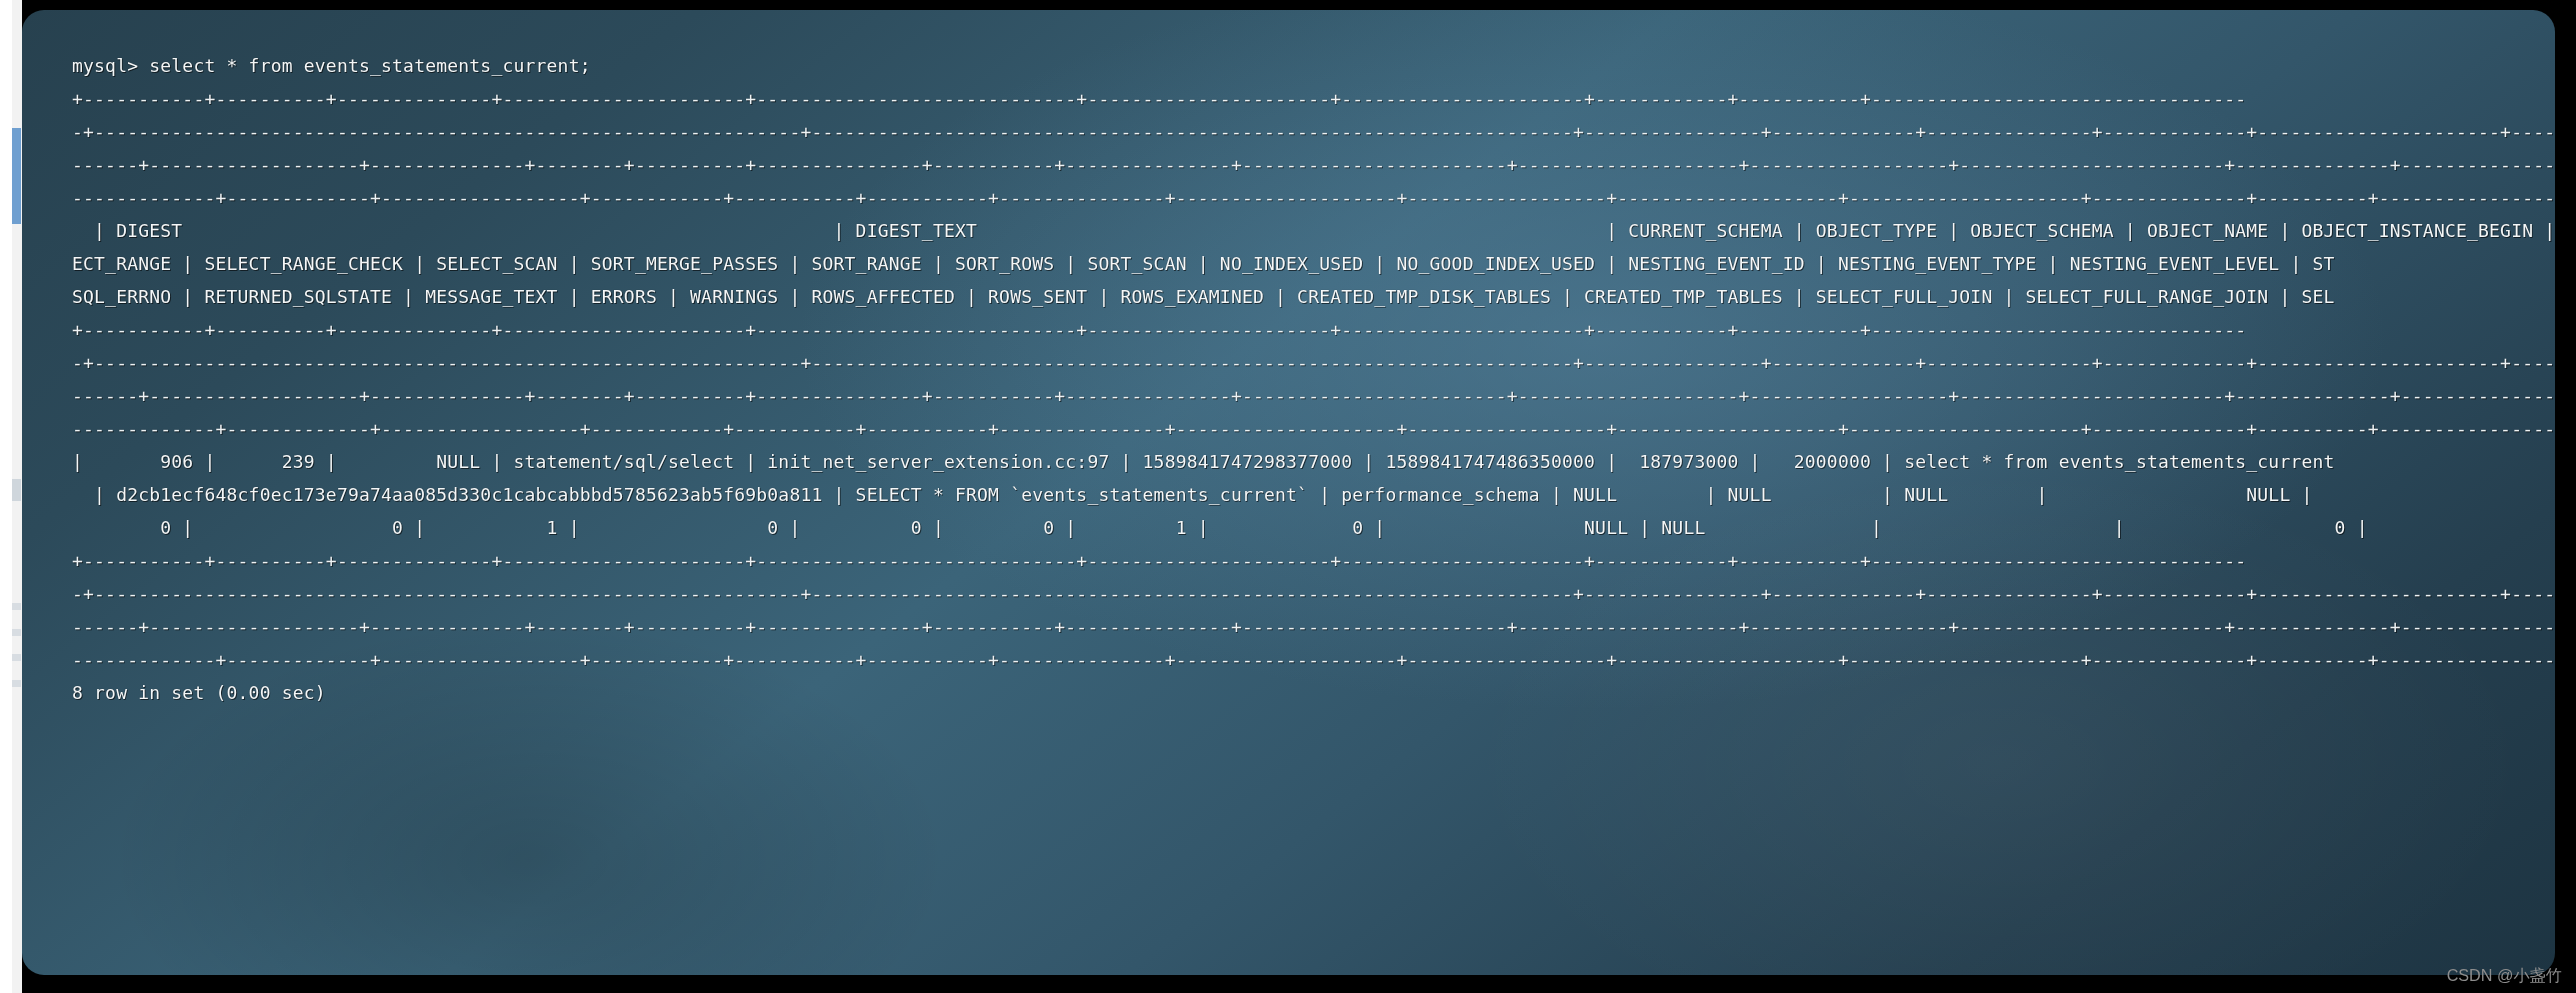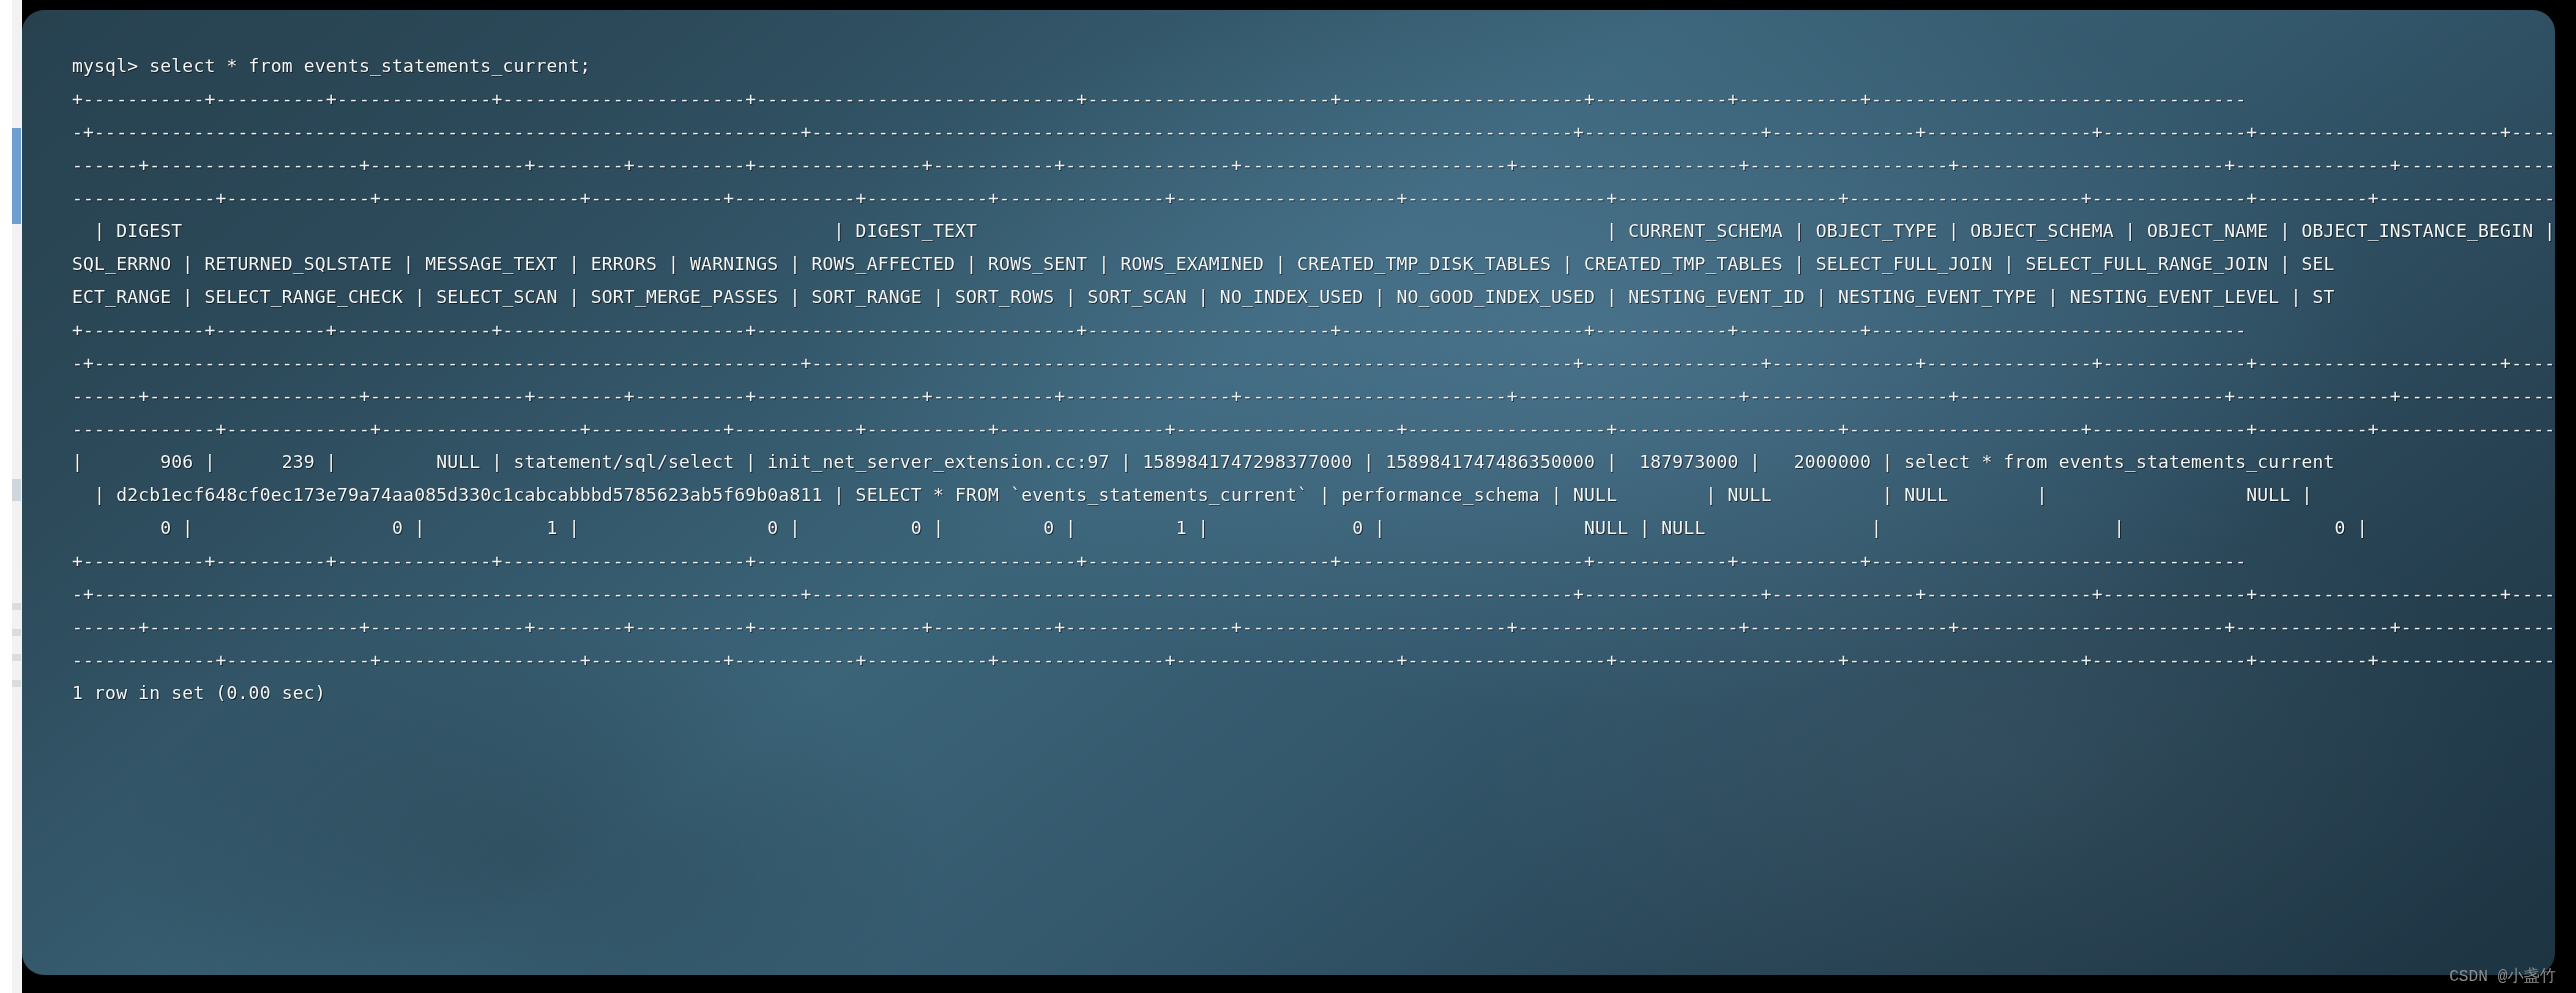--- a/index.html
+++ b/index.html
@@ -89,25 +89,25 @@
     text-shadow: 0.9px 0.9px 0 rgba(0,0,0,0.55), 0 0 0.9px rgba(0,0,0,0.5);
     font-family: "DejaVu Sans Mono", "Liberation Mono", monospace;
   }
 
   .line.rule {
     color: #eef3f5;
   }
 
   .watermark {
     position: absolute;
-    right: 20px;
+    right: 14px;
     bottom: 6.8px;
     color: #8d8d8d;
     font-size: 16.2px;
-    font-family: Liberation Mono, monospace;
+    font-family: Liberation Sans, sans-serif;
     z-index: 8;
   }
 </style>
 </head>
 <body>
 
 <div id="root">
 
   <div class="page-edge">
     <div class="page-edge-inner"></div>
@@ -120,33 +120,33 @@
   </div>
 
   <div class="terminal">
     <div class="term-body">
       <div class="line">mysql&gt; select * from events_statements_current;</div>
       <div class="line rule">+-----------+----------+--------------+----------------------+-----------------------------+----------------------+----------------------+------------+-----------+----------------------------------</div>
       <div class="line rule">-+----------------------------------------------------------------+---------------------------------------------------------------------+----------------+-------------+---------------+-------------+----------------------+-----</div>
       <div class="line rule">------+-------------------+--------------+--------+----------+---------------+-----------+---------------+------------------------+--------------------+------------------+------------------------+--------------+---------------------+-</div>
       <div class="line rule">-------------+-------------+------------------+------------+-----------+-----------+---------------+--------------------+------------------+--------------------+---------------------+--------------+----------+------------------+</div>
       <div class="line">  | DIGEST                                                           | DIGEST_TEXT                                                         | CURRENT_SCHEMA | OBJECT_TYPE | OBJECT_SCHEMA | OBJECT_NAME | OBJECT_INSTANCE_BEGIN | MY</div>
+      <div class="line">ECT_RANGE | SELECT_RANGE_CHECK | SELECT_SCAN | SORT_MERGE_PASSES | SORT_RANGE | SORT_ROWS | SORT_SCAN | NO_INDEX_USED | NO_GOOD_INDEX_USED | NESTING_EVENT_ID | NESTING_EVENT_TYPE | NESTING_EVENT_LEVEL | ST</div>
       <div class="line">SQL_ERRNO | RETURNED_SQLSTATE | MESSAGE_TEXT | ERRORS | WARNINGS | ROWS_AFFECTED | ROWS_SENT | ROWS_EXAMINED | CREATED_TMP_DISK_TABLES | CREATED_TMP_TABLES | SELECT_FULL_JOIN | SELECT_FULL_RANGE_JOIN | SEL</div>
-      <div class="line">ECT_RANGE | SELECT_RANGE_CHECK | SELECT_SCAN | SORT_MERGE_PASSES | SORT_RANGE | SORT_ROWS | SORT_SCAN | NO_INDEX_USED | NO_GOOD_INDEX_USED | NESTING_EVENT_ID | NESTING_EVENT_TYPE | NESTING_EVENT_LEVEL | ST</div>
       <div class="line rule">+-----------+----------+--------------+----------------------+-----------------------------+----------------------+----------------------+------------+-----------+----------------------------------</div>
       <div class="line rule">-+----------------------------------------------------------------+---------------------------------------------------------------------+----------------+-------------+---------------+-------------+----------------------+-----</div>
       <div class="line rule">------+-------------------+--------------+--------+----------+---------------+-----------+---------------+------------------------+--------------------+------------------+------------------------+--------------+---------------------+-</div>
       <div class="line rule">-------------+-------------+------------------+------------+-----------+-----------+---------------+--------------------+------------------+--------------------+---------------------+--------------+----------+------------------+</div>
       <div class="line">|       906 |      239 |         NULL | statement/sql/select | init_net_server_extension.cc:97 | 1589841747298377000 | 1589841747486350000 |  187973000 |   2000000 | select * from events_statements_current</div>
       <div class="line">  | d2cb1ecf648cf0ec173e79a74aa085d330c1cabcabbbd5785623ab5f69b0a811 | SELECT * FROM `events_statements_current` | performance_schema | NULL        | NULL          | NULL        |                  NULL |</div>
       <div class="line">        0 |                  0 |           1 |                 0 |          0 |         0 |         1 |             0 |                  NULL | NULL               |                     |                   0 |</div>
       <div class="line rule">+-----------+----------+--------------+----------------------+-----------------------------+----------------------+----------------------+------------+-----------+----------------------------------</div>
       <div class="line rule">-+----------------------------------------------------------------+---------------------------------------------------------------------+----------------+-------------+---------------+-------------+----------------------+-----</div>
       <div class="line rule">------+-------------------+--------------+--------+----------+---------------+-----------+---------------+------------------------+--------------------+------------------+------------------------+--------------+---------------------+-</div>
       <div class="line rule">-------------+-------------+------------------+------------+-----------+-----------+---------------+--------------------+------------------+--------------------+---------------------+--------------+----------+------------------+</div>
-      <div class="line">1 row in set (0.00 sec)</div>
+      <div class="line">8 row in set (0.00 sec)</div>
     </div>
   </div>
 
   <div class="watermark">CSDN @小盏竹</div>
 
 </div>
 
 
 </body></html>

